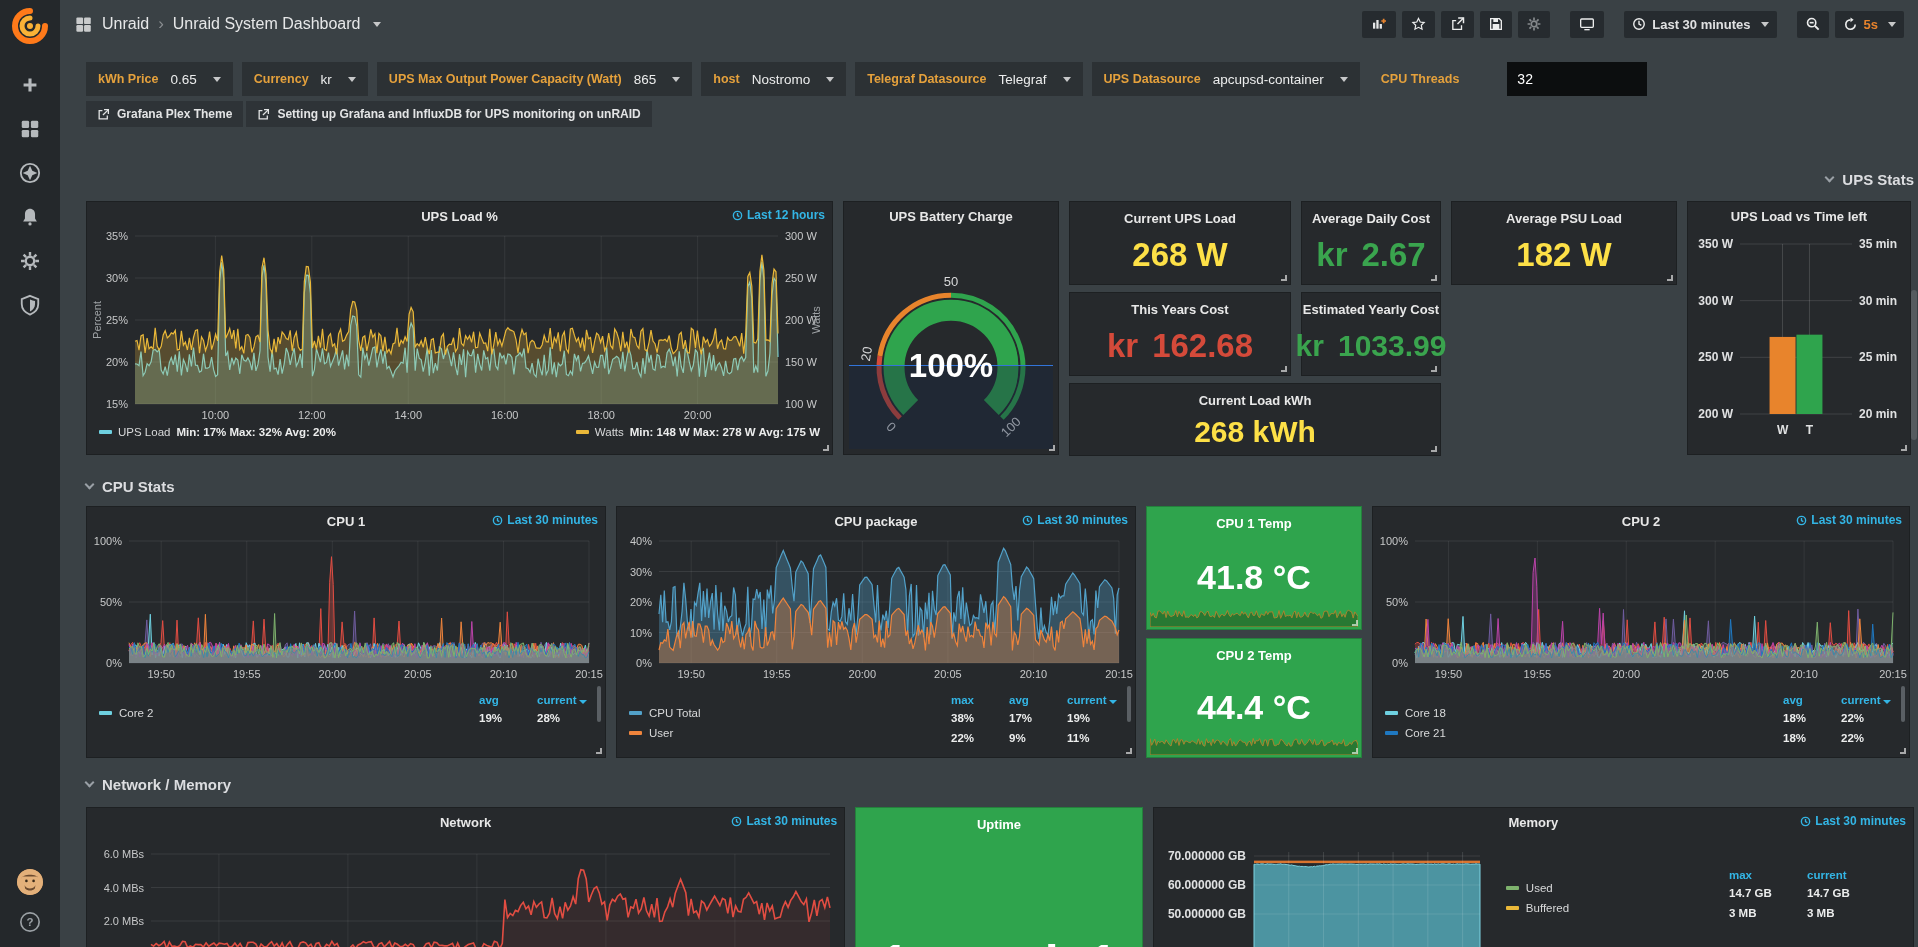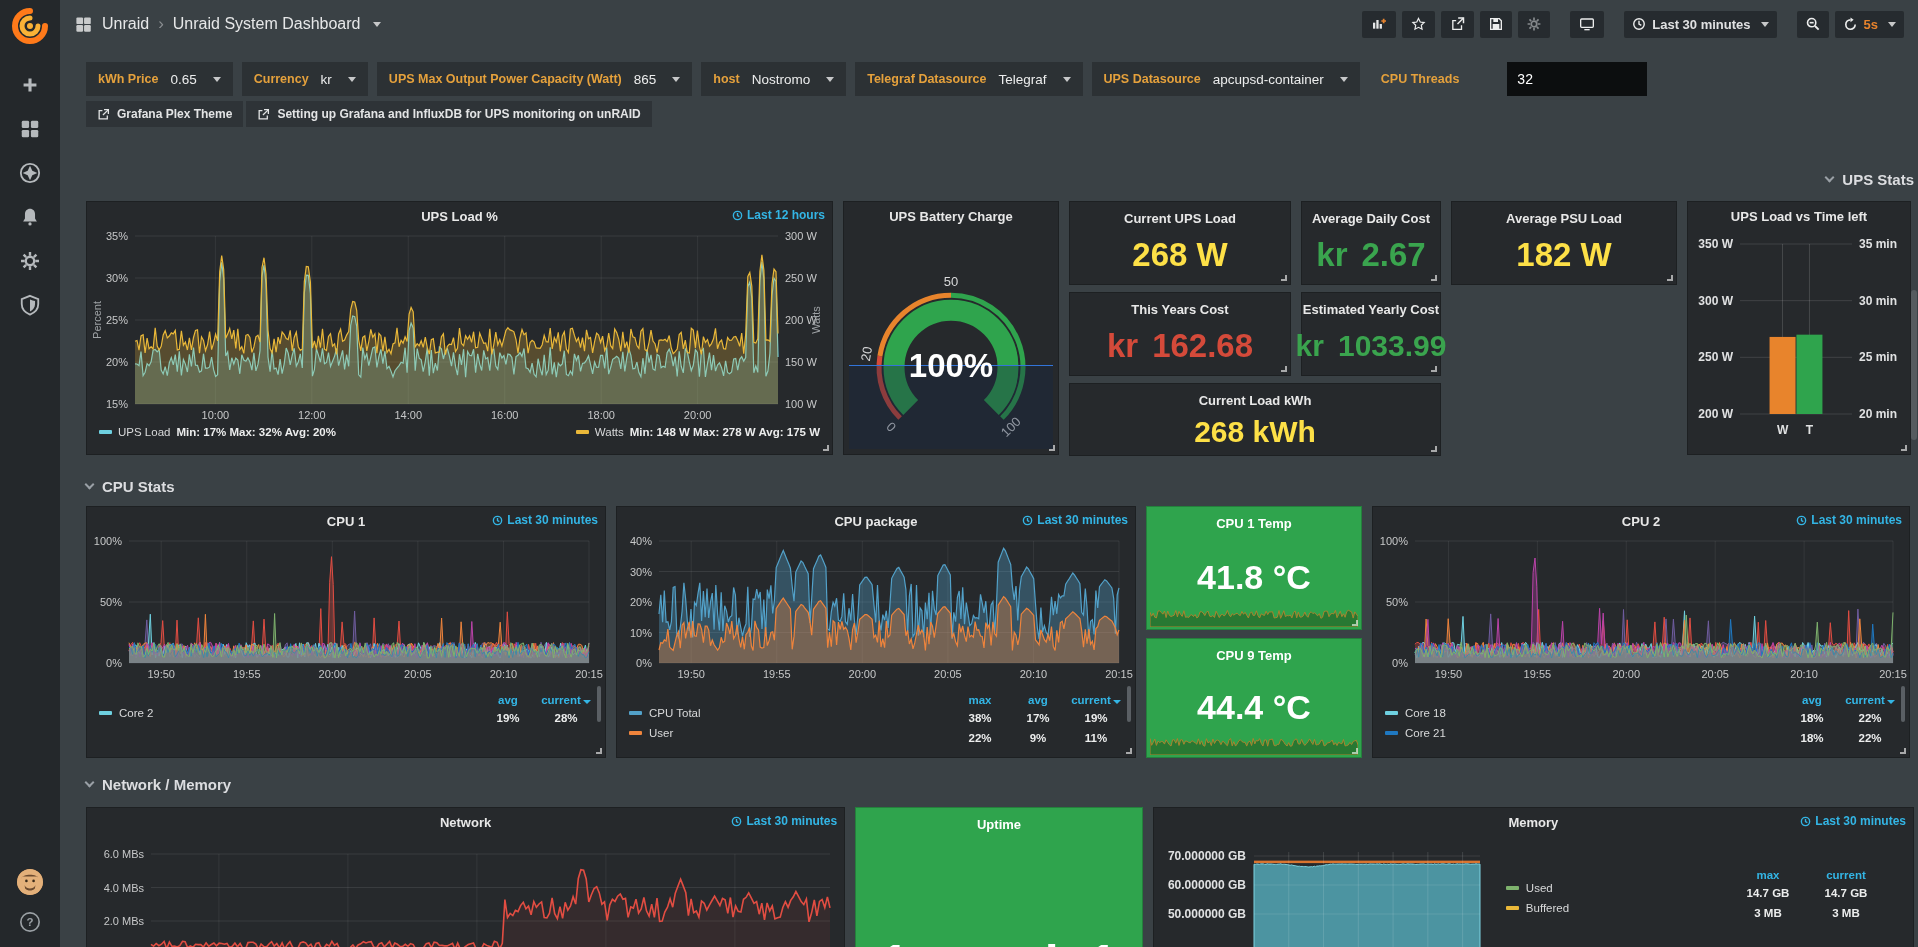--- a/index.html
+++ b/index.html
@@ -71,21 +71,21 @@
   .st-kwh { grid-column:1 / span 2; grid-row:3; }
   .st-r3 .stat-value { font-size:30px; }
   .p-bars { width:224px; height:254px; } .p-bars .chart { height:222px; }
   
   .p-cpu1 { width:520px; height:252px; } .p-cpupkg { width:520px; height:252px; } .p-cpu2 { width:538px; height:252px; }
   .gpanel .chart { height:150px; margin:0 2px; }
   .legend-table { position:relative; margin:3px 10px 0 12px; font-size:11.5px; }
   .lt-head, .lt-row { display:flex; align-items:center; height:20px; }
   .lt-head { height:17px; color:#33b5e5; font-weight:700; }
   .lt-name { flex:1; display:flex; align-items:center; gap:7px; cursor:pointer; }
-  .lt-col { width:58px; text-align:center; font-weight:700; color:#eceded;margin-top:10px; }
+  .lt-col { width:58px; text-align:left; font-weight:700; color:#eceded;margin-top:10px; }
   .lt-head .lt-col { color:#33b5e5; }
   .sort-caret { width:0; height:0; border-left:4px solid transparent; border-right:4px solid transparent;
     border-top:4px solid #33b5e5; display:inline-block; margin-left:2px; }
   .lt-scroll { position:absolute; right:-6px; top:0; width:4px; height:36px; background:#5a5f64; border-radius:2px;}
   .tempcol { width:216px; display:flex; flex-direction:column; gap:8px; }
   .p-temp { height:124px; } .p-temp2 { height:120px; }
   .p-temp .stat-value, .p-temp2 .stat-value { font-size:34px; color:#fff; margin-top:-6px;}
   .spark { position:absolute; left:3px; right:3px; bottom:2px; height:27px; }
   
   .p-net { width:760px; height:250px; } .p-net .chart { height:200px; }
@@ -585,21 +585,21 @@
       <div class="tempcol">
         <div class="panel stat p-temp" style="background: rgb(47, 164, 77);">
           <div class="stat-title" style="color:#fff;">CPU 1 Temp</div>
           <div class="stat-value">41.8 °C</div>
           <div class="spark"><svg width="208" height="27">
                 <path d="M0 27L0.0 12.4L1.6 16.2L3.2 13.2L4.8 17.3L6.4 17.9L8.1 11.0L9.7 10.8L11.3 12.5L12.9 14.2L14.5 11.0L16.1 17.6L17.7 11.0L19.3 15.2L21.0 16.5L22.6 15.9L24.2 15.2L25.8 10.5L27.4 16.9L29.0 11.3L30.6 14.4L32.2 16.4L33.9 10.7L35.5 17.3L37.1 16.9L38.7 17.5L40.3 15.2L41.9 14.7L43.5 16.6L45.1 14.5L46.8 17.9L48.4 16.8L50.0 11.9L51.6 11.7L53.2 13.0L54.8 15.6L56.4 12.3L58.0 11.2L59.7 16.2L61.3 16.6L62.9 15.5L64.5 17.5L66.1 11.2L67.7 14.4L69.3 17.6L70.9 14.9L72.6 14.3L74.2 16.1L75.8 14.2L77.4 10.5L79.0 14.7L80.6 16.8L82.2 13.7L83.8 15.1L85.5 13.9L87.1 13.2L88.7 14.8L90.3 15.6L91.9 11.4L93.5 14.3L95.1 12.3L96.7 15.1L98.4 18.0L100.0 13.4L101.6 11.8L103.2 15.5L104.8 15.3L106.4 10.8L108.0 15.6L109.6 18.0L111.3 13.8L112.9 14.9L114.5 15.4L116.1 11.2L117.7 14.6L119.3 11.9L120.9 12.0L122.5 11.7L124.2 18.0L125.8 17.7L127.4 17.2L129.0 10.5L130.6 18.3L132.2 14.8L133.8 10.7L135.4 16.6L137.1 15.5L138.7 15.8L140.3 15.0L141.9 17.9L143.5 12.8L145.1 10.9L146.7 17.8L148.3 12.2L150.0 17.1L151.6 17.0L153.2 15.9L154.8 12.0L156.4 15.7L158.0 17.3L159.6 13.0L161.2 11.8L162.9 13.6L164.5 12.7L166.1 14.4L167.7 15.8L169.3 13.6L170.9 18.3L172.5 17.3L174.1 11.5L175.8 11.1L177.4 11.2L179.0 16.7L180.6 14.0L182.2 13.4L183.8 13.9L185.4 10.3L187.0 17.7L188.7 14.4L190.3 11.2L191.9 16.7L193.5 13.8L195.1 17.3L196.7 11.7L198.3 10.3L199.9 11.0L201.6 11.9L203.2 18.1L204.8 11.9L206.4 14.1L208.0 16.5L208 27Z" fill="rgba(30,40,0,0.35)" stroke="#a8842e" stroke-width="1"></path>
               </svg></div>
           <i class="corner"></i>
         </div>
         <div class="panel stat p-temp2" style="background: rgb(47, 164, 77);">
-          <div class="stat-title" style="color:#fff;">CPU 9 Temp</div>
+          <div class="stat-title" style="color:#fff;">CPU 2 Temp</div>
           <div class="stat-value">44.4 °C</div>
           <div class="spark"><svg width="208" height="27">
                 <path d="M0 27L0.0 10.6L1.6 17.3L3.2 14.5L4.8 11.1L6.4 17.4L8.1 13.2L9.7 14.6L11.3 13.5L12.9 13.7L14.5 16.1L16.1 11.8L17.7 14.3L19.3 16.6L21.0 18.0L22.6 11.9L24.2 11.7L25.8 15.2L27.4 10.5L29.0 17.5L30.6 11.8L32.2 11.8L33.9 16.3L35.5 12.9L37.1 13.3L38.7 14.4L40.3 14.9L41.9 12.6L43.5 13.7L45.1 14.6L46.8 16.2L48.4 10.8L50.0 16.4L51.6 12.8L53.2 17.4L54.8 18.2L56.4 10.7L58.0 14.9L59.7 13.5L61.3 17.6L62.9 11.0L64.5 15.5L66.1 12.5L67.7 12.1L69.3 13.2L70.9 16.7L72.6 13.2L74.2 14.1L75.8 16.4L77.4 17.7L79.0 12.2L80.6 10.5L82.2 17.9L83.8 13.7L85.5 18.1L87.1 16.0L88.7 13.0L90.3 11.7L91.9 13.5L93.5 14.3L95.1 14.3L96.7 18.1L98.4 13.9L100.0 13.2L101.6 17.5L103.2 10.4L104.8 15.9L106.4 12.3L108.0 13.1L109.6 10.6L111.3 15.4L112.9 18.0L114.5 12.0L116.1 11.9L117.7 18.2L119.3 11.6L120.9 11.4L122.5 11.1L124.2 17.6L125.8 17.7L127.4 16.5L129.0 16.2L130.6 11.5L132.2 11.9L133.8 14.1L135.4 16.6L137.1 18.0L138.7 14.6L140.3 18.2L141.9 17.9L143.5 13.3L145.1 11.3L146.7 11.1L148.3 15.9L150.0 16.1L151.6 11.2L153.2 15.2L154.8 17.4L156.4 15.7L158.0 13.7L159.6 10.9L161.2 13.8L162.9 16.5L164.5 11.3L166.1 17.0L167.7 16.6L169.3 15.9L170.9 12.4L172.5 12.2L174.1 17.9L175.8 17.2L177.4 14.8L179.0 14.7L180.6 13.8L182.2 12.0L183.8 16.8L185.4 14.7L187.0 17.6L188.7 14.2L190.3 15.3L191.9 15.7L193.5 11.5L195.1 17.9L196.7 17.6L198.3 16.9L199.9 14.4L201.6 16.5L203.2 13.5L204.8 12.8L206.4 12.4L208.0 17.0L208 27Z" fill="rgba(30,40,0,0.35)" stroke="#a8842e" stroke-width="1"></path>
               </svg></div>
           <i class="corner"></i>
         </div>
       </div>
 
       <div class="panel p-cpu2 gpanel">
         <div class="p-title">CPU 2</div>

